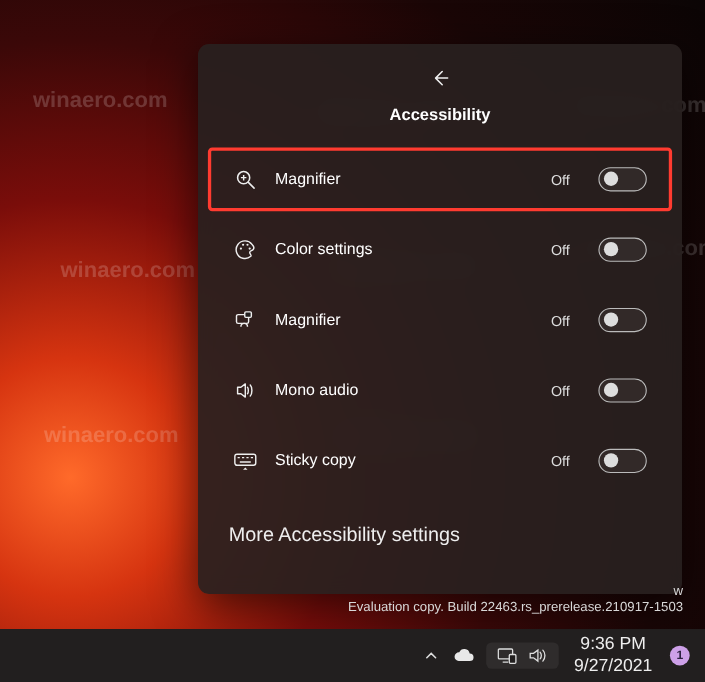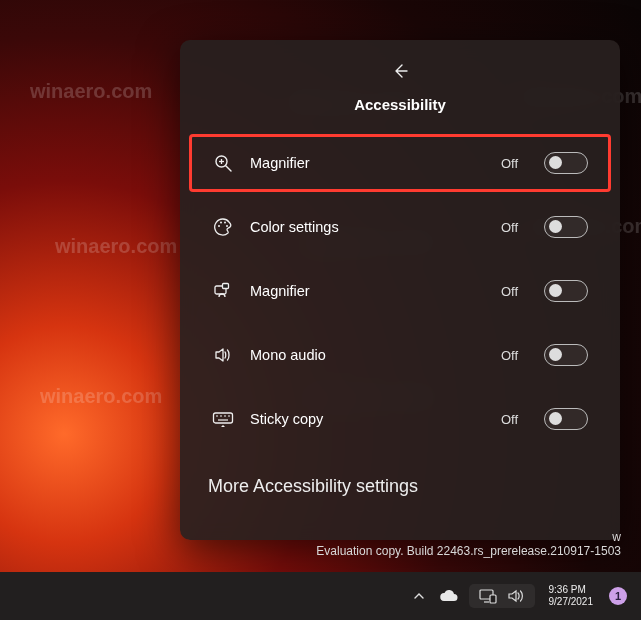--- a/index.html
+++ b/index.html
@@ -58,21 +58,21 @@
     position:absolute; left:0; right:0; bottom:0; height:48px;
     background:#221f1f; display:flex; align-items:center; justify-content:flex-end;
     padding-right:8px; gap:4px;
   }
   .tray-chevron, .tray-icon { width:24px; height:40px; display:flex; align-items:center; justify-content:center; color:#ddd; cursor:pointer;}
   .tray-cloud { width:26px;}
   .tray-group {
     display:flex; align-items:center; gap:10px; background:rgba(255,255,255,0.06);
     padding:4px 10px; border-radius:5px; margin:0 4px;
   }
-  .clock { text-align:left; font-size:10px; color:#eee; line-height:1.25; padding:0 6px; cursor:pointer;}
+  .clock { text-align:center; font-size:16px; color:#eee; line-height:1.25; padding:0 6px; cursor:pointer;}
   .notif-badge {
     width:18px; height:18px; border-radius:50%; background:#cda0e8;
     color:#2b2140; font-size:11px; font-weight:600;
     display:flex; align-items:center; justify-content:center; margin:0 6px; cursor:pointer;
   }
   svg { display:block; }
 </style>
 </head>
 <body>
 

